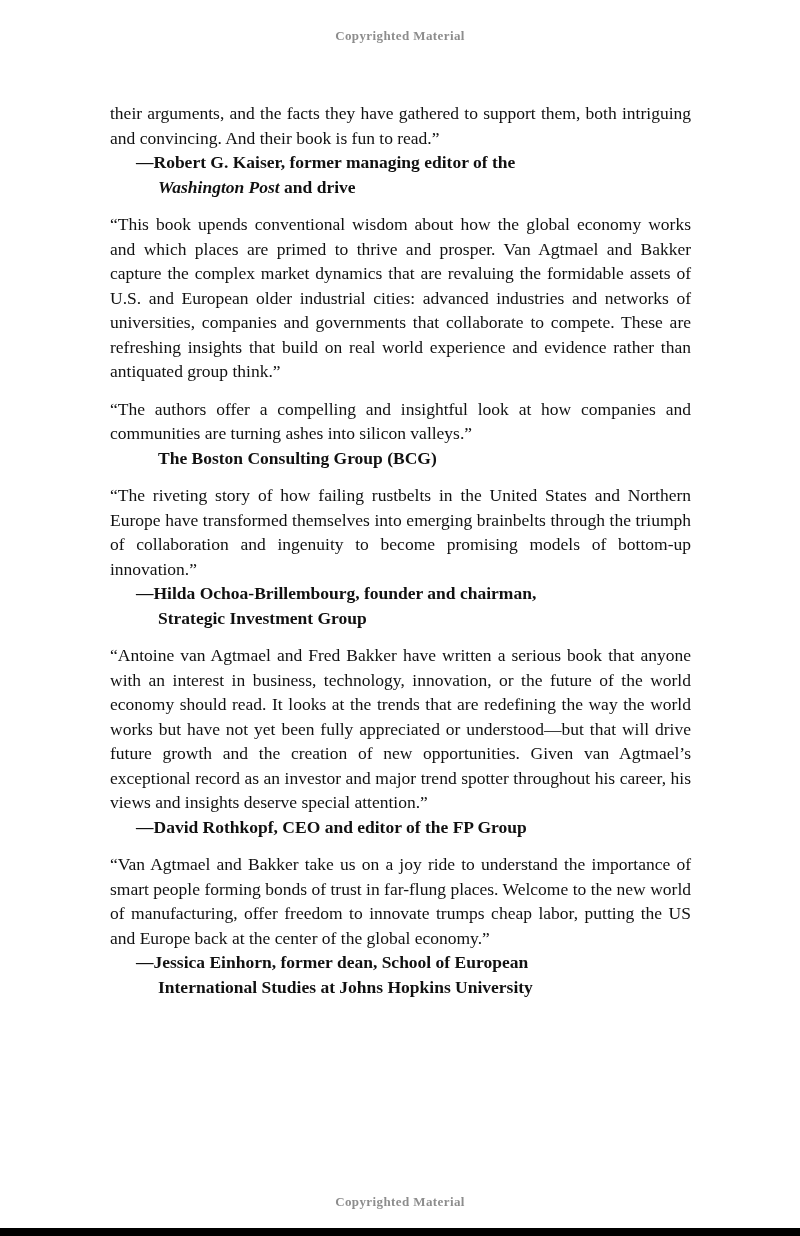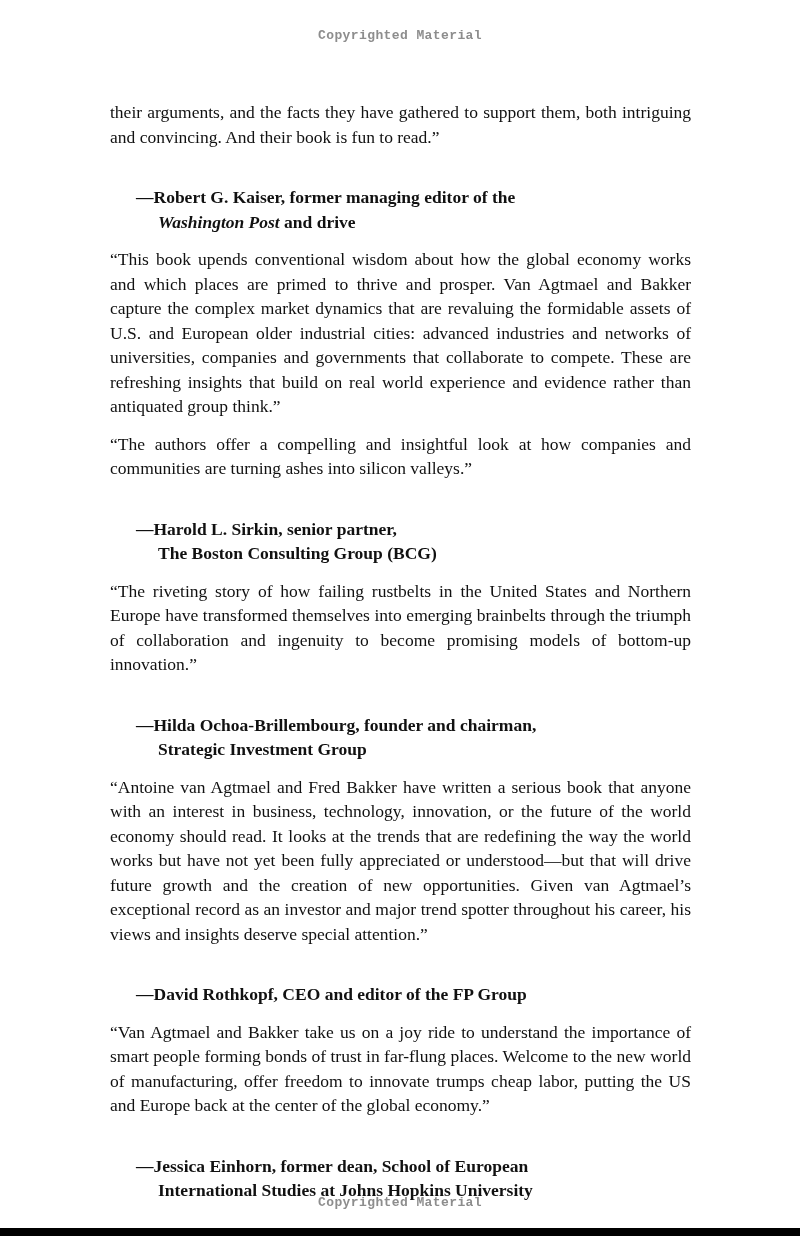--- a/index.html
+++ b/index.html
@@ -7,21 +7,21 @@
   body {
     width: 800px;
     height: 1236px;
     position: relative;
     overflow: hidden;
     font-family: "Liberation Serif", serif;
     color: #111111;
   }
   .copyright {
     text-align: center;
-    font-family: Liberation Mono, monospace;
+    font-family: Liberation Serif, serif;
     font-weight: bold;
     font-size: 13px;
     letter-spacing: 0.4px;
     color: #8d8d8d;
   }
   .copyright.top { padding-top: 28px; }
   .copyright.bottom {
     position: absolute;
     left: 0; right: 0;
     bottom: 26px;
@@ -32,21 +32,20 @@
   .quote { margin-bottom: 13px; }
   .quote-text {
     font-size: 17.5px;
     line-height: 24.5px;
     text-align: justify;
   }
   .attr {
     font-size: 17.5px;
     line-height: 24.5px;
     font-weight: bold;
-    margin-top: 36px;
   }
   .attr-line1 { display: block; padding-left: 26px; }
   .attr-line2 { display: block; padding-left: 48px; }
   .attr i { font-style: italic; text-align: center; }
   .bottom-bar {
     position: absolute;
     left: 0; right: 0; bottom: 0;
     height: 8px;
     background: #000000;
   }
@@ -66,21 +65,20 @@
     </p>
   </section>
 
   <section class="quote">
     <p class="quote-text">“This book upends conventional wisdom about how the global economy works and which places are primed to thrive and prosper. Van Agtmael and Bakker capture the complex market dynamics that are revaluing the formidable assets of U.S. and European older industrial cities: advanced industries and networks of universities, companies and governments that collaborate to compete. These are refreshing insights that build on real world experience and evidence rather than antiquated group think.”</p>
   </section>
 
   <section class="quote">
     <p class="quote-text">“The authors offer a compelling and insightful look at how companies and communities are turning ashes into silicon valleys.”</p>
     <p class="attr">
-      <span class="attr-line1"><span>—Harold L. Sirkin, senior partner,</span><i></i><span></span></span>
       <span class="attr-line2"><span>The Boston Consulting Group (BCG)</span><i></i><span></span></span>
     </p>
   </section>
 
   <section class="quote">
     <p class="quote-text">“The riveting story of how failing rustbelts in the United States and Northern Europe have transformed themselves into emerging brainbelts through the triumph of collaboration and ingenuity to become promising models of bottom-up innovation.”</p>
     <p class="attr">
       <span class="attr-line1"><span>—Hilda Ochoa-Brillembourg, founder and chairman,</span><i></i><span></span></span>
       <span class="attr-line2"><span>Strategic Investment Group</span><i></i><span></span></span>
     </p>

